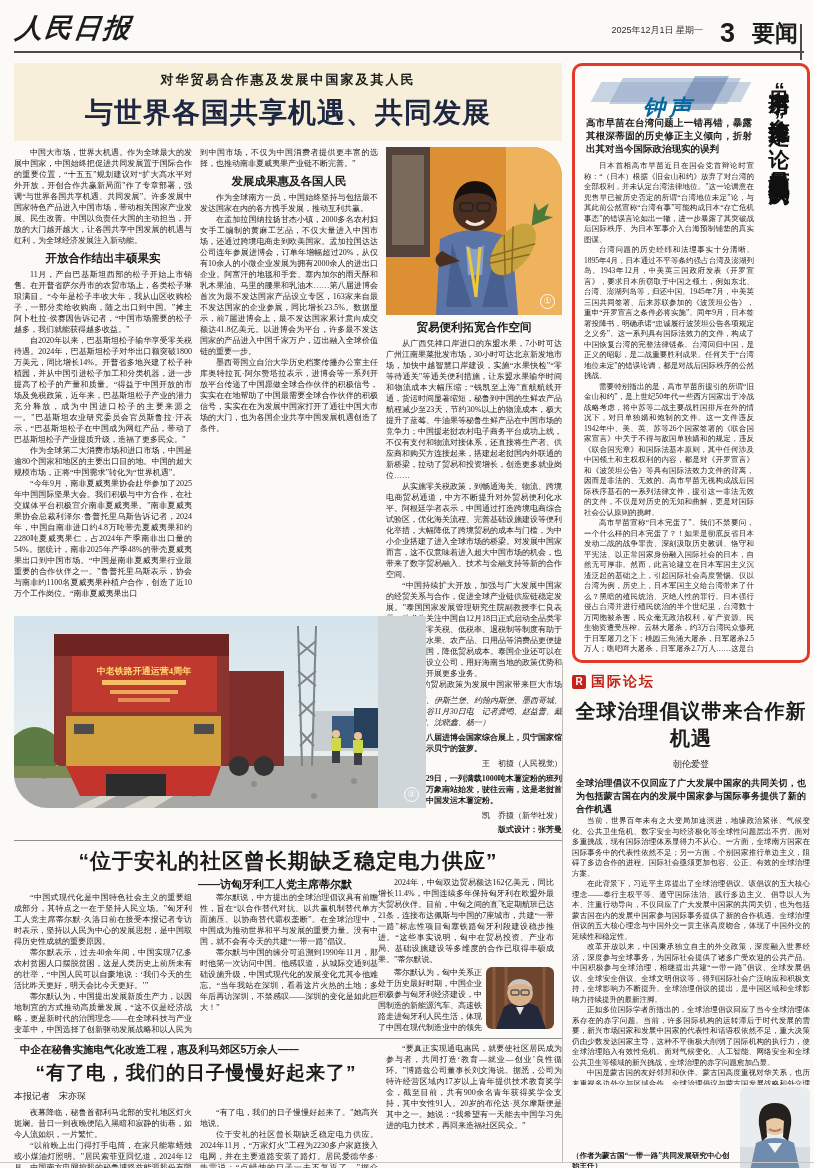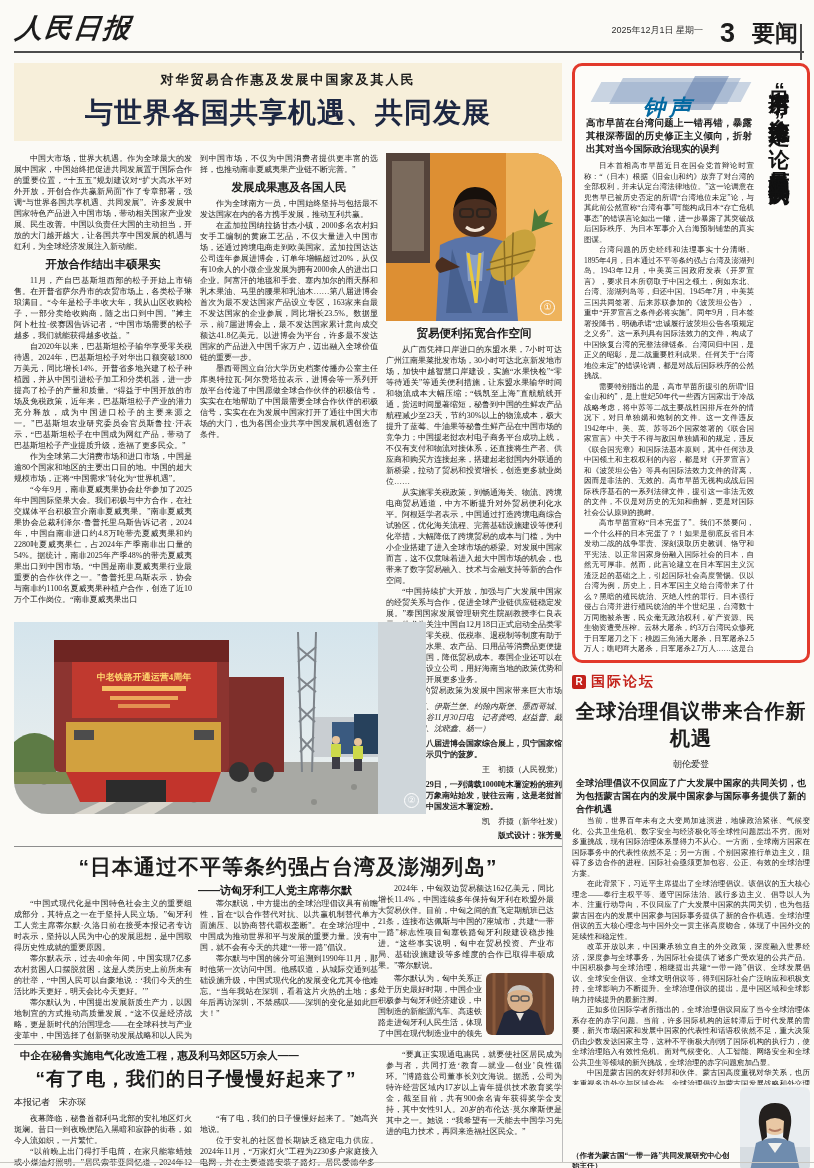--- a/index.html
+++ b/index.html
@@ -16,21 +16,21 @@
   .mast-bracket{position:absolute;right:0;bottom:-14px;width:2px;height:36px;background:#4c4c4c;}
   
   .content{display:flex;gap:10px;padding:6px 8px 0 14px;}
   .main-col{width:548px;flex:none;}
   .right-col{width:238px;flex:none;}
   
   .a1-header{background:#f7efda;text-align:center;padding:8px 6px 9px;margin-top:4px;}
   .a1-kicker{font-size:13px;font-weight:bold;letter-spacing:2px;font-family:"Liberation Sans",sans-serif;}
   .a1-headline{font-size:28px;font-weight:bold;color:#1d2742;letter-spacing:1px;margin-top:5px;
                font-family:"Liberation Sans",sans-serif;}
-  .a1-body{display:flex;gap:8px;margin-top:12px;height:688px;}
+  .a1-body{display:flex;gap:8px;margin-top:6px;height:688px;}
   .a1-left{width:364px;flex:none;display:flex;flex-direction:column;}
   .cols2{display:flex;gap:8px;height:462px;overflow:hidden;}
   .tcol{width:178px;flex:none;font-size:8px;line-height:11px;text-align:justify;overflow:hidden;}
   .tcol p,.tlist p{margin:0;text-indent:2em;}
   .noindent{text-indent:0 !important;}
   .subhead{font-size:11.5px;font-weight:bold;text-align:center;margin:7px 0 5px;
            font-family:"Liberation Sans",sans-serif;}
   .colC{width:176px;flex:none;display:flex;flex-direction:column;font-size:8px;line-height:11px;text-align:justify;}
   .grow{flex:1;overflow:hidden;}
   .photo-frame{position:relative;overflow:hidden;background:#cfd6da;}
@@ -276,21 +276,21 @@
             </div>
             <div class="cap cap-credit">凯　乔摄（新华社发）</div>
             <div class="layout-credit">版式设计：张芳曼</div>
           </div>
         </div>
       </div>
 
       <hr class="rule">
 
       <div class="h-art">
-        <div class="h-headline">“日本通过不平等条约强占台湾及澎湖列岛”</div>
+        <div class="h-headline">“位于安礼的社区曾长期缺乏稳定电力供应”</div>
         <div class="h-row">
           <div class="h-left">
             <div class="h-sub">——访匈牙利工人党主席蒂尔默</div>
             <div class="h-cols">
               <div class="tcol tlist">
                   <p>“中国式现代化是中国特色社会主义的重要组成部分，其特点之一在于坚持人民立场。”匈牙利工人党主席蒂尔默·久洛日前在接受本报记者专访时表示，坚持以人民为中心的发展思想，是中国取得历史性成就的重要原因。</p>
                   <p>蒂尔默表示，过去40余年间，中国实现7亿多农村贫困人口摆脱贫困，这是人类历史上前所未有的壮举，“中国人民可以自豪地说：‘我们今天的生活比昨天更好，明天会比今天更好。’”</p>
                   <p>蒂尔默认为，中国提出发展新质生产力，以因地制宜的方式推动高质量发展，“这不仅是经济战略，更是新时代的治国理念——在全球科技与产业变革中，中国选择了创新驱动发展战略和以人民为中心的发展思想”。</p>
                 </div>
               <div class="tcol tlist">

